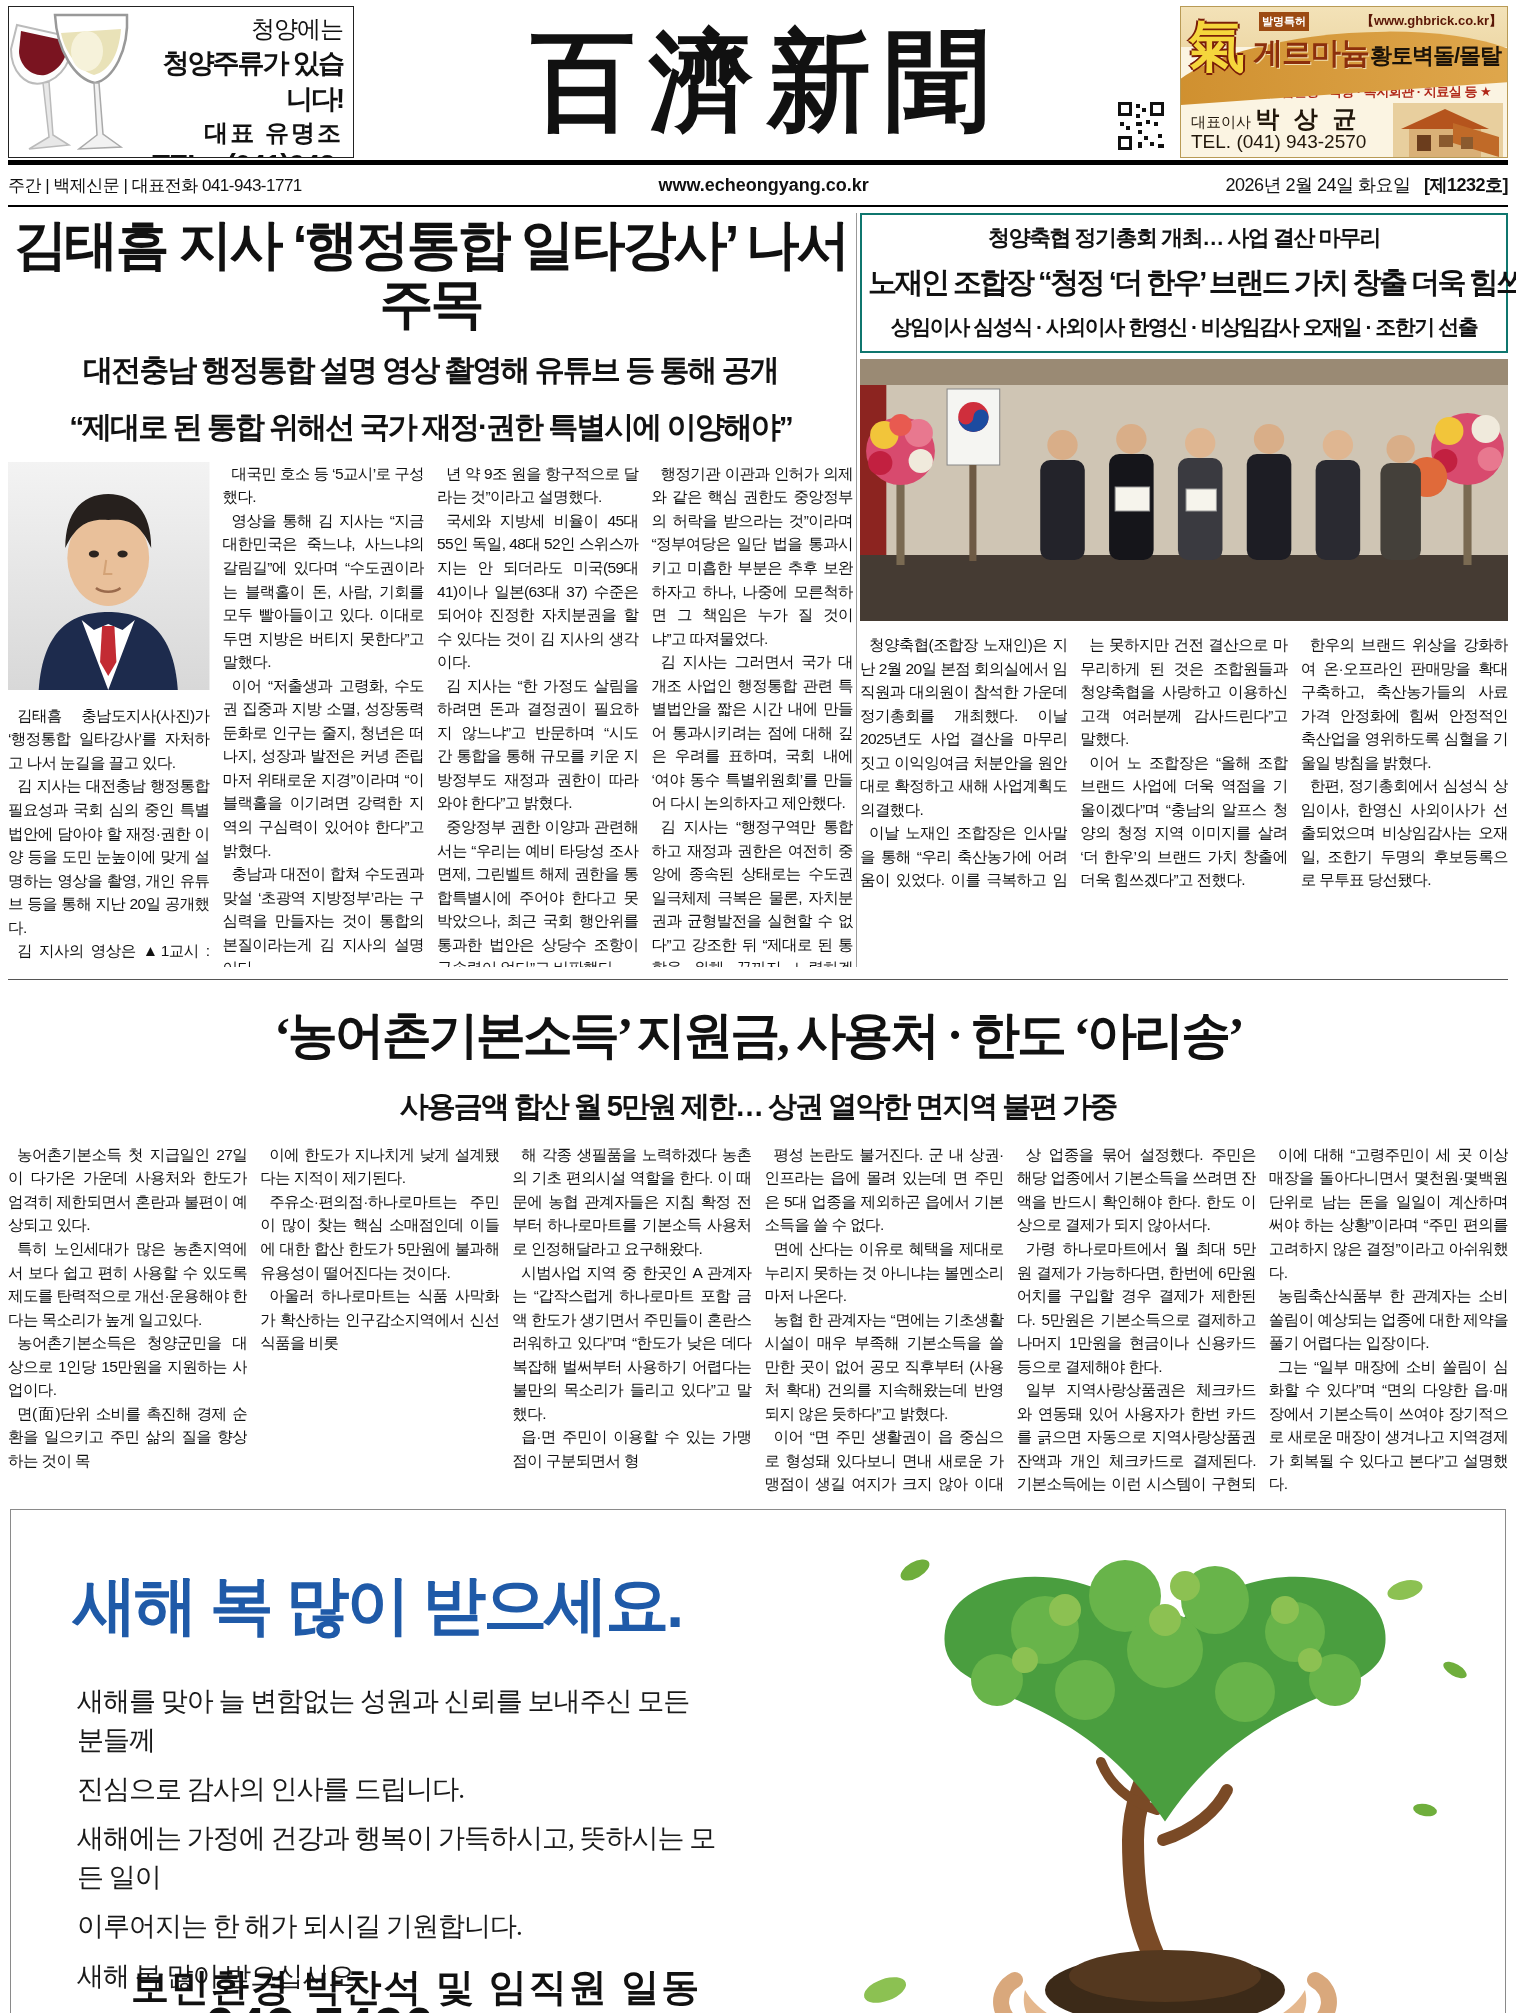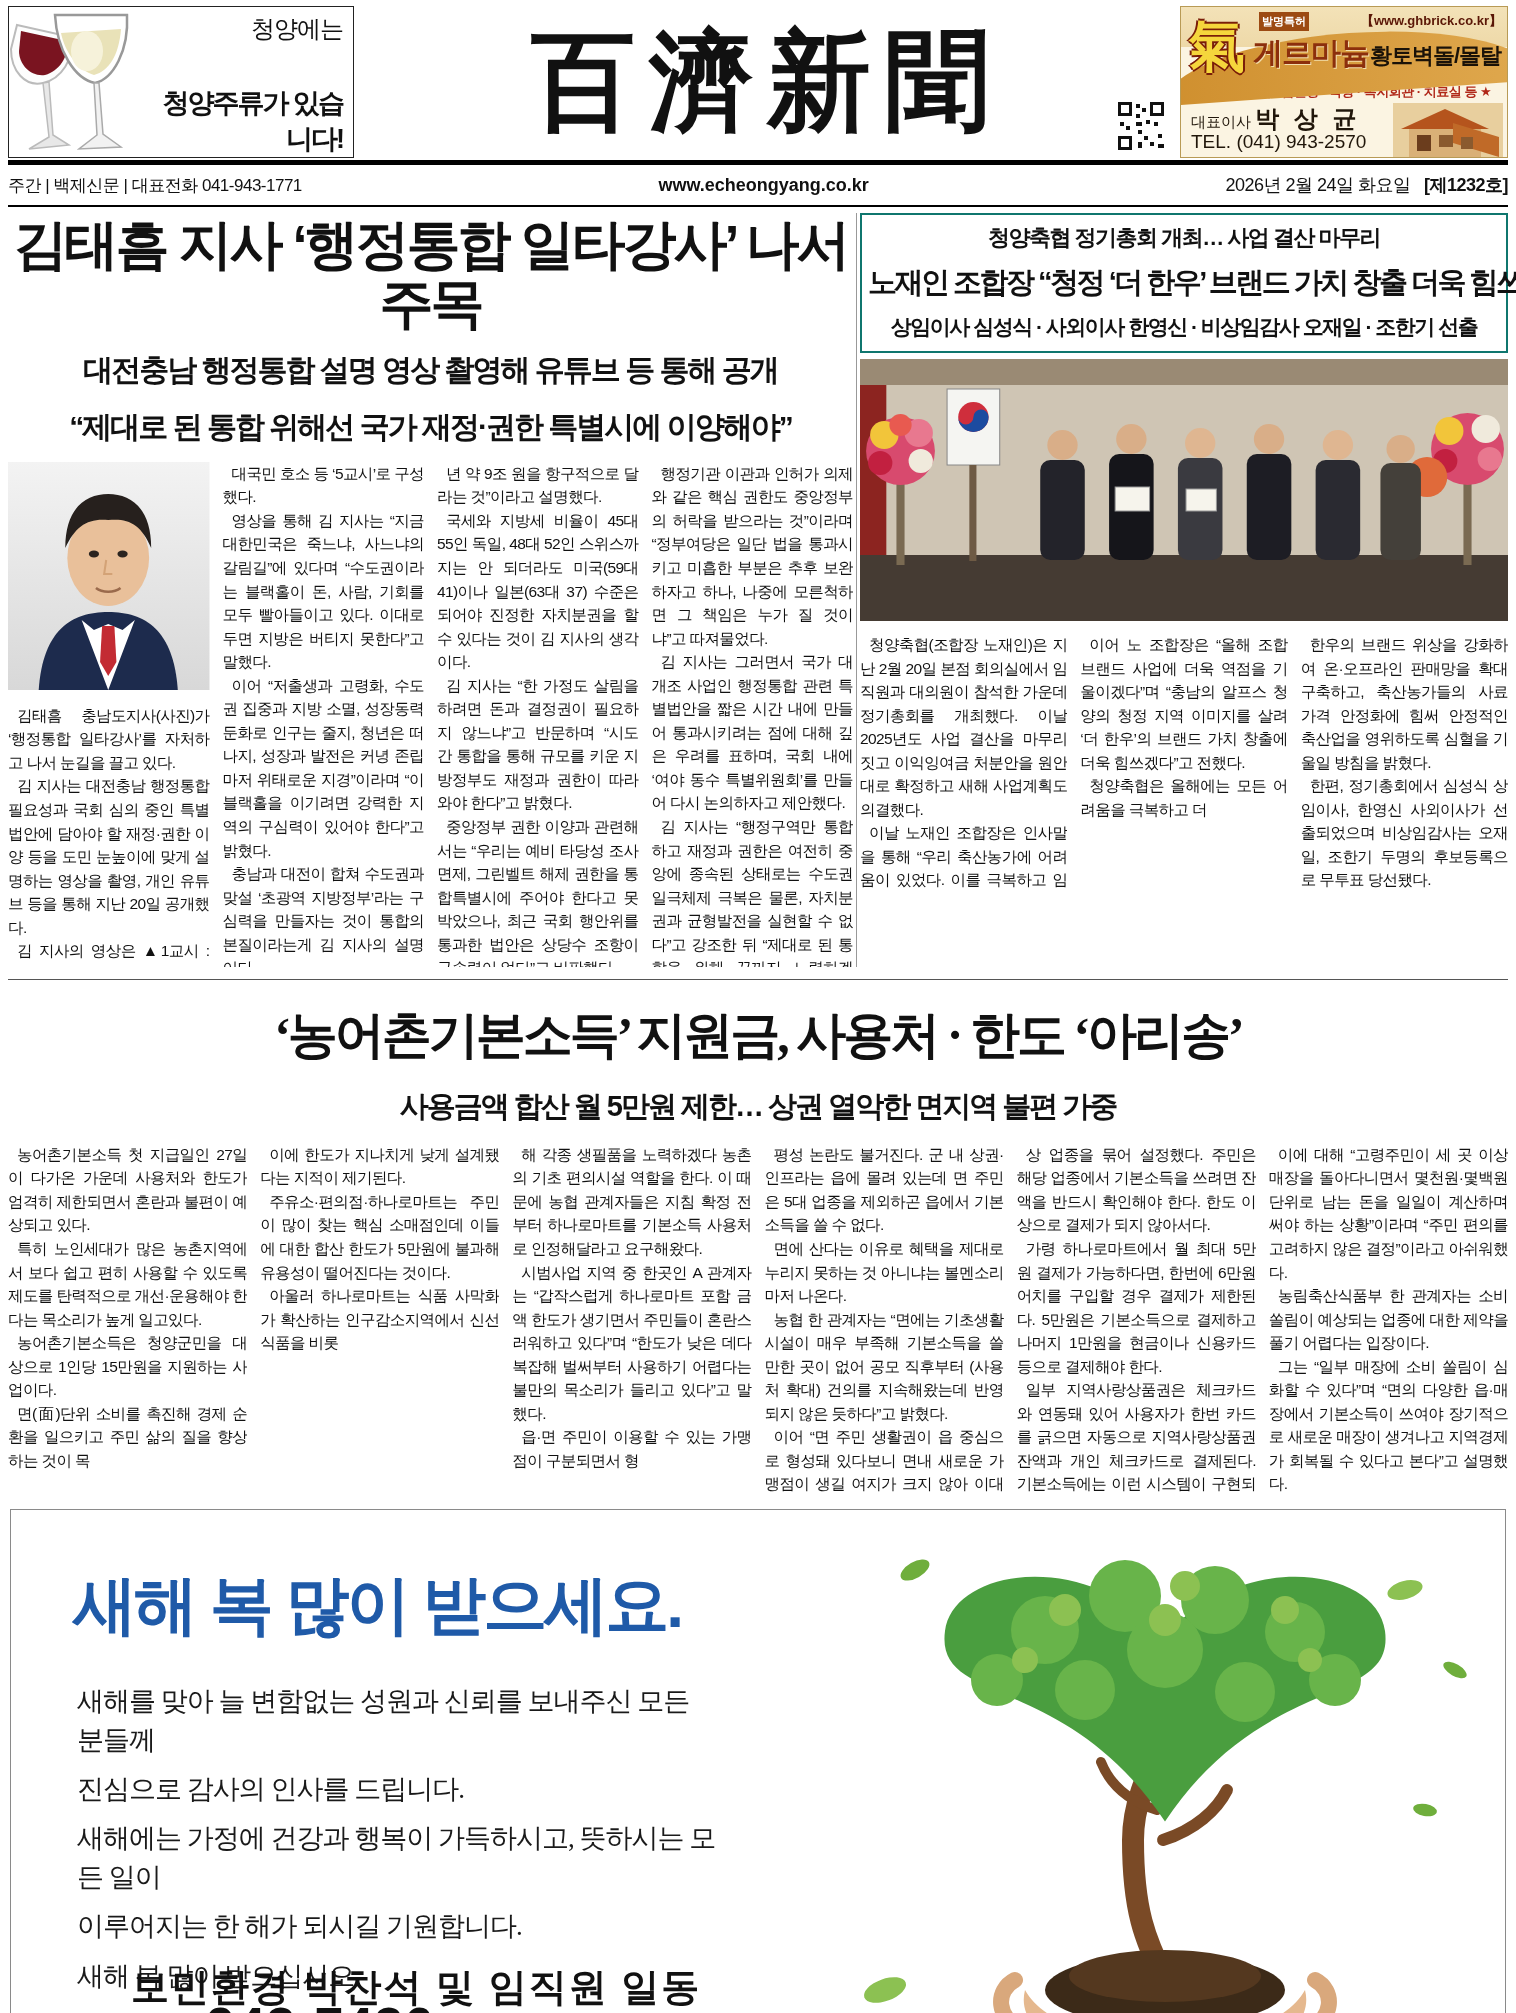--- a/index.html
+++ b/index.html
@@ -4,21 +4,21 @@
 <style>
   html,body{margin:0;padding:0;background:#e9e9e9;}
   .page{position:relative;width:1516px;height:2013px;background:#ffffff;margin:0 auto;
         font-family:"Liberation Sans","DejaVu Sans",sans-serif;color:#111;overflow:hidden;}
   .serif{font-family:"Liberation Serif","DejaVu Serif",serif;}
 
   
   .header{display:flex;align-items:stretch;height:152px;padding:6px 8px 2px 8px;gap:8px;}
   .ad-wine{width:344px;border:1px solid #222;display:flex;overflow:hidden;}
   .ad-wine .glasses{width:135px;position:relative;flex:none;}
-  .ad-wine .txt{flex:1;text-align:right;padding:6px 10px 4px 0;display:flex;flex-direction:column;justify-content:space-between;gap:40px;}
+  .ad-wine .txt{flex:1;text-align:right;padding:6px 10px 4px 0;display:flex;flex-direction:column;justify-content:space-between;}
   .wine-l1{font-size:24px;letter-spacing:-1px;}
   .wine-l2{font-size:27px;font-weight:bold;letter-spacing:-2px;}
   .wine-rep{font-size:24px;font-weight:bold;letter-spacing:2px;}
   .wine-tel{font-size:29px;font-weight:bold;letter-spacing:-1px;}
   .masthead-zone{flex:1;position:relative;display:flex;align-items:center;justify-content:center;}
   .masthead{font-size:104px;font-weight:bold;letter-spacing:14px;line-height:1;transform:scaleY(1.05);white-space:nowrap;}
   .qr{position:absolute;right:6px;bottom:6px;width:50px;height:52px;}
   .ad-brick{width:326px;border:1px solid #b89a55;background:#fbf4e2;position:relative;overflow:hidden;font-size:0;}
   .brick-top{position:relative;height:72px;background:linear-gradient(180deg,#f3e2b8 0%,#eed9a8 55%,#fbf4e2 56%);}
   .brick-swoosh{position:absolute;left:-20px;top:26px;width:380px;height:60px;background:linear-gradient(90deg,#cf8f2e,#e0a94f);border-radius:50% 50% 0 0/100% 100% 0 0;transform:rotate(-4deg);}
@@ -311,20 +311,21 @@
               </g>
           </g>
         </svg>
       </div>
       <div class="cols coop-cols">
         <div class="col bodytext">
             <p>청양축협(조합장 노재인)은 지난 2월 20일 본점 회의실에서 임직원과 대의원이 참석한 가운데 정기총회를 개최했다. 이날 2025년도 사업 결산을 마무리 짓고 이익잉여금 처분안을 원안대로 확정하고 새해 사업계획도 의결했다.</p>
             <p>이날 노재인 조합장은 인사말을 통해 “우리 축산농가에 어려움이 있었다. 이를 극복하고 임직원과 조합원들이 하나가 되어 만족하지</p>
           </div>
         <div class="col bodytext">
+            <p>는 못하지만 건전 결산으로 마무리하게 된 것은 조합원들과 청양축협을 사랑하고 이용하신 고객 여러분께 감사드린다”고 말했다.</p>
             <p>이어 노 조합장은 “올해 조합 브랜드 사업에 더욱 역점을 기울이겠다”며 “충남의 알프스 청양의 청정 지역 이미지를 살려 ‘더 한우’의 브랜드 가치 창출에 더욱 힘쓰겠다”고 전했다.</p>
             <p>청양축협은 올해에는 모든 어려움을 극복하고 더</p>
           </div>
         <div class="col">
           <div class="bodytext">
               <p>한우의 브랜드 위상을 강화하여 온·오프라인 판매망을 확대 구축하고, 축산농가들의 사료 가격 안정화에 힘써 안정적인 축산업을 영위하도록 심혈을 기울일 방침을 밝혔다.</p>
               <p>한편, 정기총회에서 심성식 상임이사, 한영신 사외이사가 선출되었으며 비상임감사는 오재일, 조한기 두명의 후보등록으로 무투표 당선됐다.</p>
             </div>
 
         </div>

